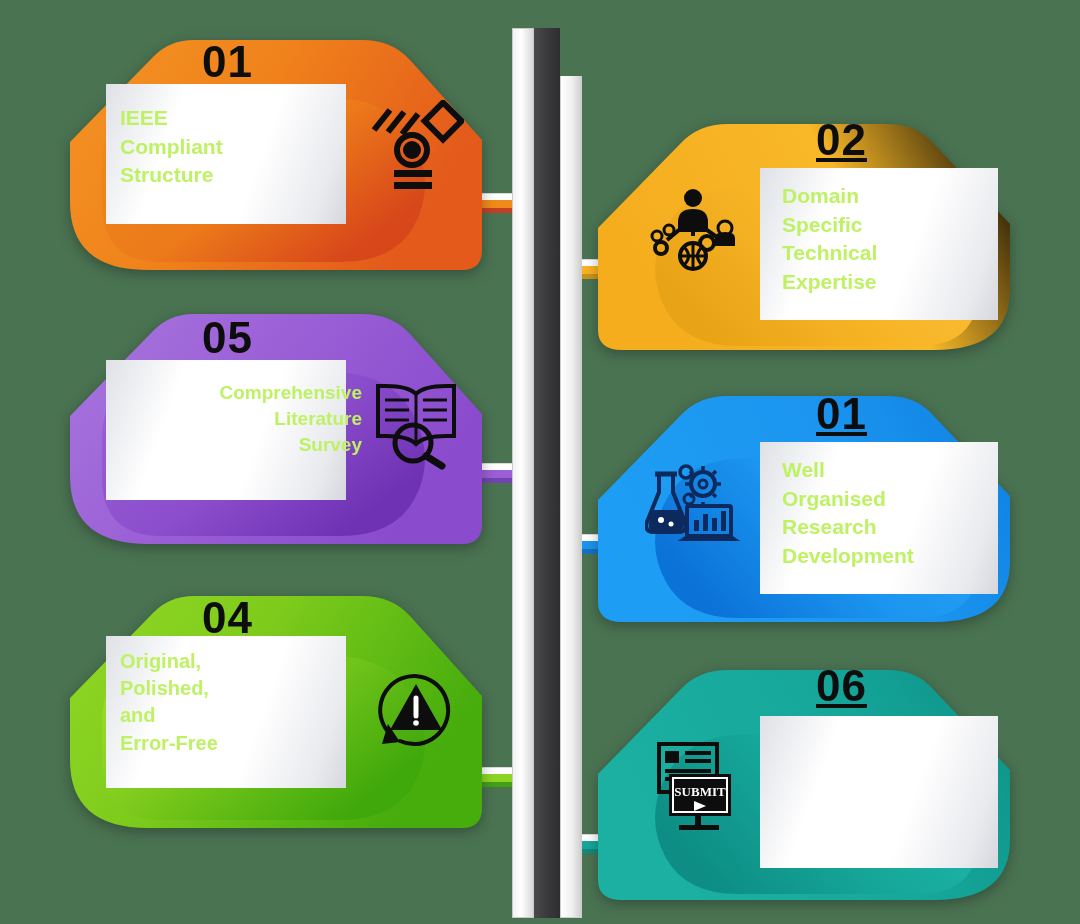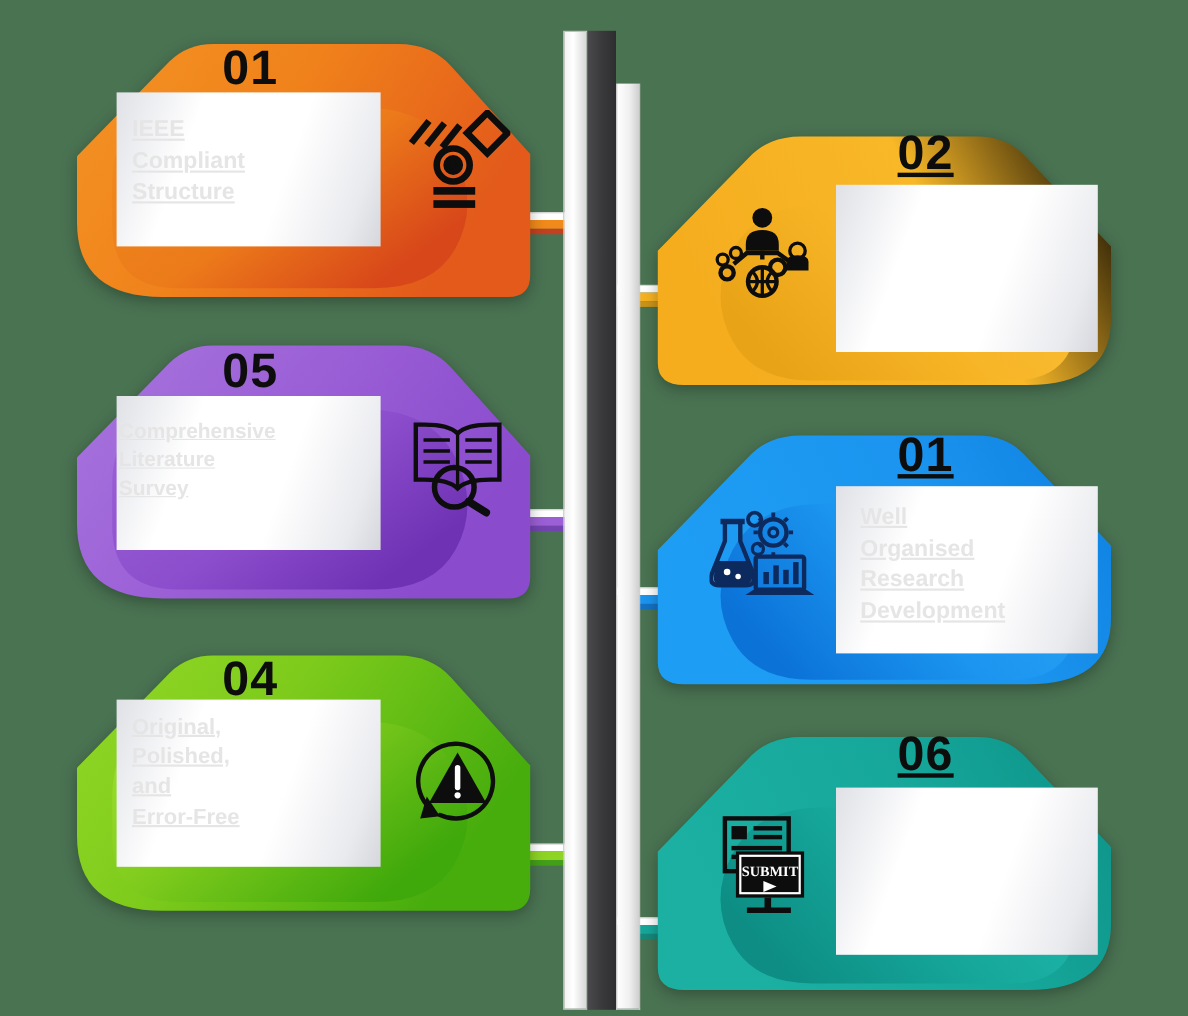--- a/index.html
+++ b/index.html
@@ -91,25 +91,24 @@
     font-weight: bold;
     color: #0d0d0d;
     letter-spacing: 1px;
     line-height: 1;
     z-index: 12;
   }
   .label {
     position: absolute;
     font-size: 21px;
     font-weight: bold;
-    color: #e5e5e5;
+    color: #bef264;
     line-height: 1.36;
     z-index: 12;
     white-space: pre-line;
-    text-decoration: underline;
   }
   .icon-wrap {
     position: absolute;
     z-index: 12;
     display: flex;
     align-items: flex-start;
     justify-content: center;
   }
 
   
@@ -227,20 +226,24 @@
             <stop offset="45%" stop-color="#f7b526"></stop>
             <stop offset="100%" stop-color="#fabf3c"></stop>
           </linearGradient>
         </defs>
         <path d="M 10 122 L 92 38 Q 110 18 140 18 L 300 18 Q 326 18 342 34 L 422 118 L 422 184 Q 422 244 346 244 L 34 244 Q 10 244 10 224 Z" fill="url(#g2o)"></path>
         <path d="M 390 148 Q 390 80 320 80 L 160 80 Q 100 80 78 122 Q 56 164 78 204 Q 98 240 150 240 L 330 240 Q 390 240 390 184 Z" fill="url(#g2i)"></path>
       </svg>
     </div>
     <div class="panel"></div>
     <div class="num">02</div>
+    <div class="label">Domain
+Specific
+Technical
+Expertise</div>
     <div class="icon-wrap">
       <svg width="96" height="84" viewBox="0 0 96 84">
         <g fill="#0d0d0d" stroke="#0d0d0d">
           <circle cx="48" cy="10" r="9" stroke="none"></circle>
           <path d="M 33 34 Q 33 21 48 21 Q 63 21 63 34 L 63 40 L 33 40 Z" stroke="none"></path>
           <path d="M 48 40 L 48 48" stroke-width="4" fill="none"></path>
           <path d="M 22 52 L 34 42 L 62 42 L 76 52" stroke-width="4" fill="none"></path>
           <circle cx="12" cy="48" r="5" fill="none" stroke-width="3"></circle>
           <circle cx="24" cy="42" r="5" fill="none" stroke-width="3"></circle>
           <circle cx="16" cy="60" r="6" fill="none" stroke-width="4"></circle>
@@ -268,21 +271,21 @@
             <stop offset="55%" stop-color="#8c4ecc"></stop>
             <stop offset="100%" stop-color="#6f32b4"></stop>
           </linearGradient>
         </defs>
         <path d="M 8 118 L 92 32 Q 108 16 132 16 L 300 16 Q 330 16 348 36 L 420 116 L 420 226 Q 420 246 400 246 L 86 246 Q 8 246 8 178 Z" fill="url(#g3o)"></path>
         <path d="M 40 143 Q 40 74 108 74 L 268 74 Q 330 74 352 118 Q 374 162 352 202 Q 332 238 278 238 L 100 238 Q 40 238 40 180 Z" fill="url(#g3i)"></path>
       </svg>
     </div>
     <div class="panel"></div>
     <div class="num">05</div>
-    <div class="label" style="font-size:19px; left:46px; width:240px;">Comprehensive
+    <div class="label" style="font-size:19px; left:60px; width:240px;text-align:right;">Comprehensive
 Literature
 Survey</div>
     <div class="icon-wrap">
       <svg width="96" height="94" viewBox="0 0 96 94">
         <g stroke="#0d0d0d" stroke-width="4" fill="none">
           <path d="M 48 18 Q 40 10 18 10 L 10 10 L 10 60 L 18 60 Q 40 60 48 68 Q 56 60 78 60 L 86 60 L 86 10 L 78 10 Q 56 10 48 18 Z"></path>
           <path d="M 48 18 L 48 68" stroke-width="3"></path>
           <path d="M 17 24 L 41 24 M 17 34 L 41 34 M 17 44 L 41 44" stroke-width="3"></path>
           <path d="M 55 24 L 79 24 M 55 34 L 79 34 M 55 44 L 79 44" stroke-width="3"></path>
           <circle cx="45" cy="67" r="18" stroke-width="5"></circle>

